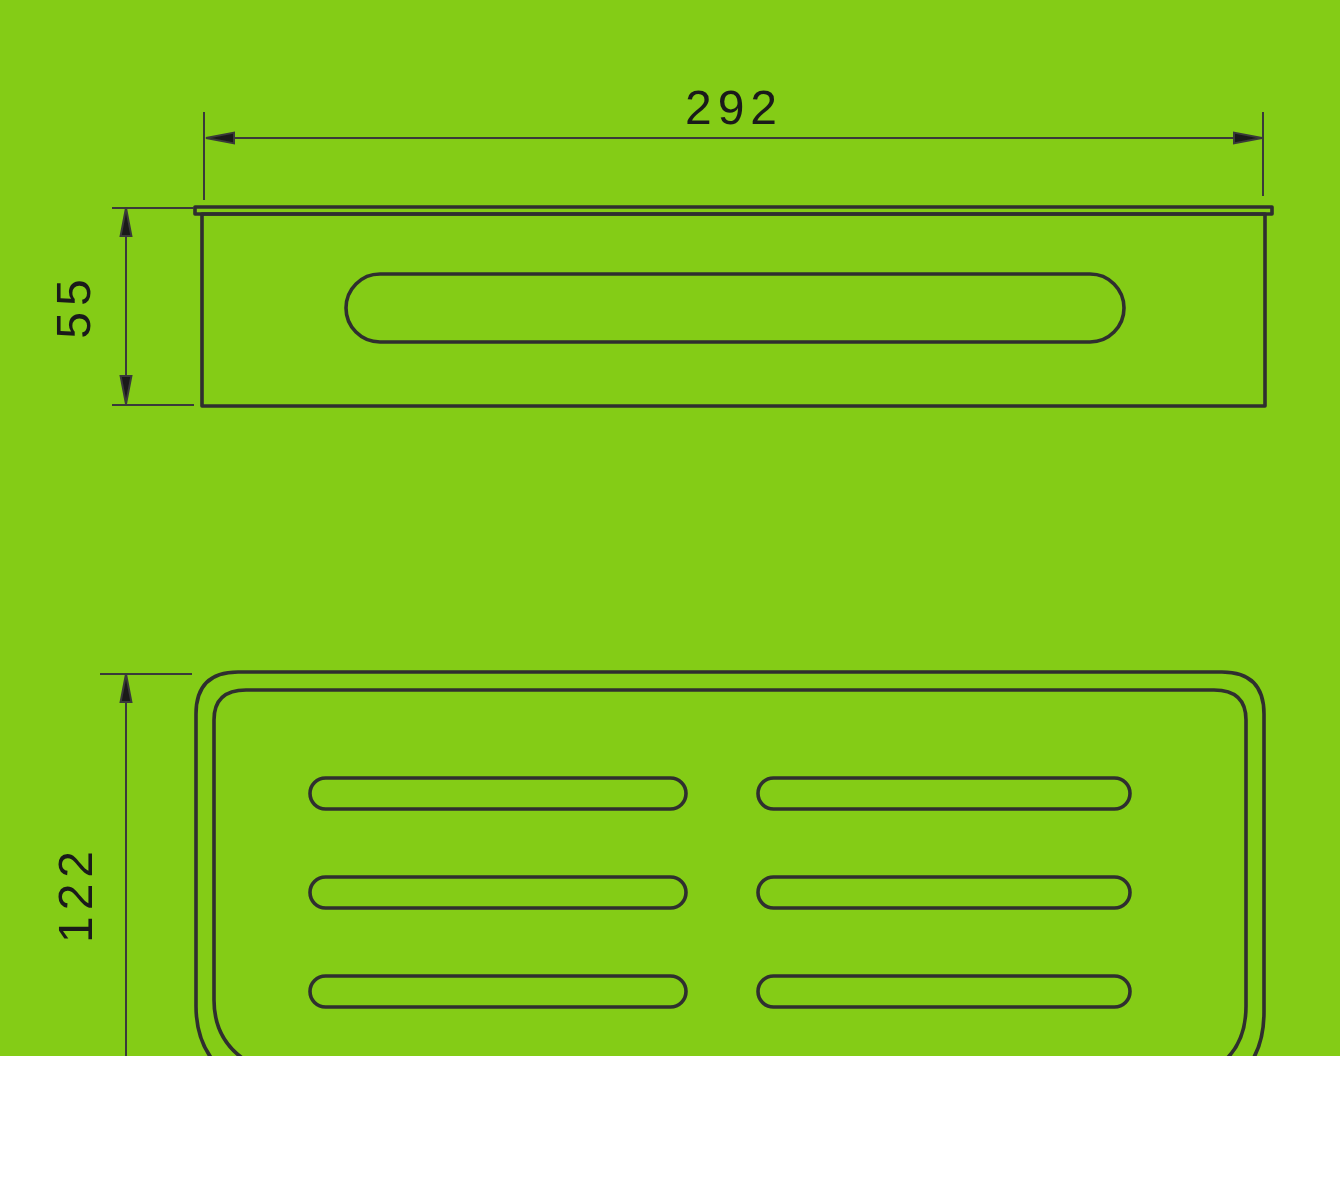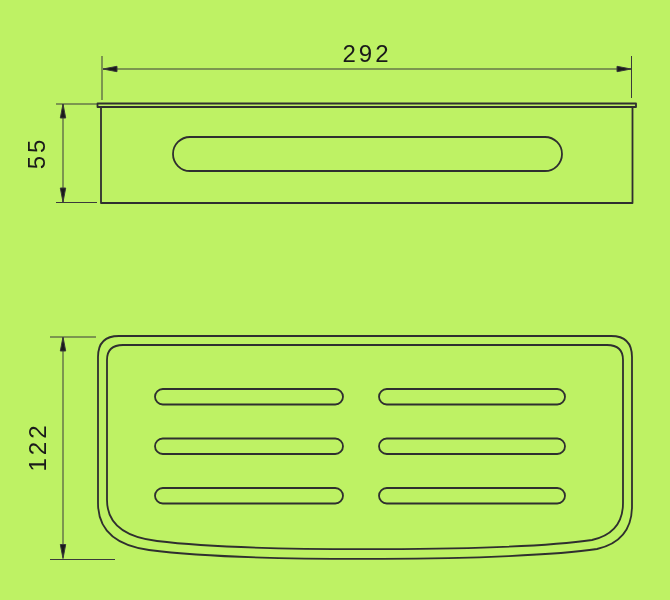--- a/index.html
+++ b/index.html
@@ -3,22 +3,22 @@
 <meta charset="utf-8">
 <style>
   html, body {
     margin: 0;
     padding: 0;
     background: #ffffff;
   }
   .canvas {
     position: relative;
     width: 670px;
-    height: 600px;
-    background: #bef264;
+    height: 528px;
+    background: #84cc16;
     overflow: hidden;
   }
   svg {
     display: block;
   }
   svg text {
     font-family: "Liberation Sans", "DejaVu Sans", sans-serif;
     font-size: 24px;
     letter-spacing: 3px;
     stroke: none;

